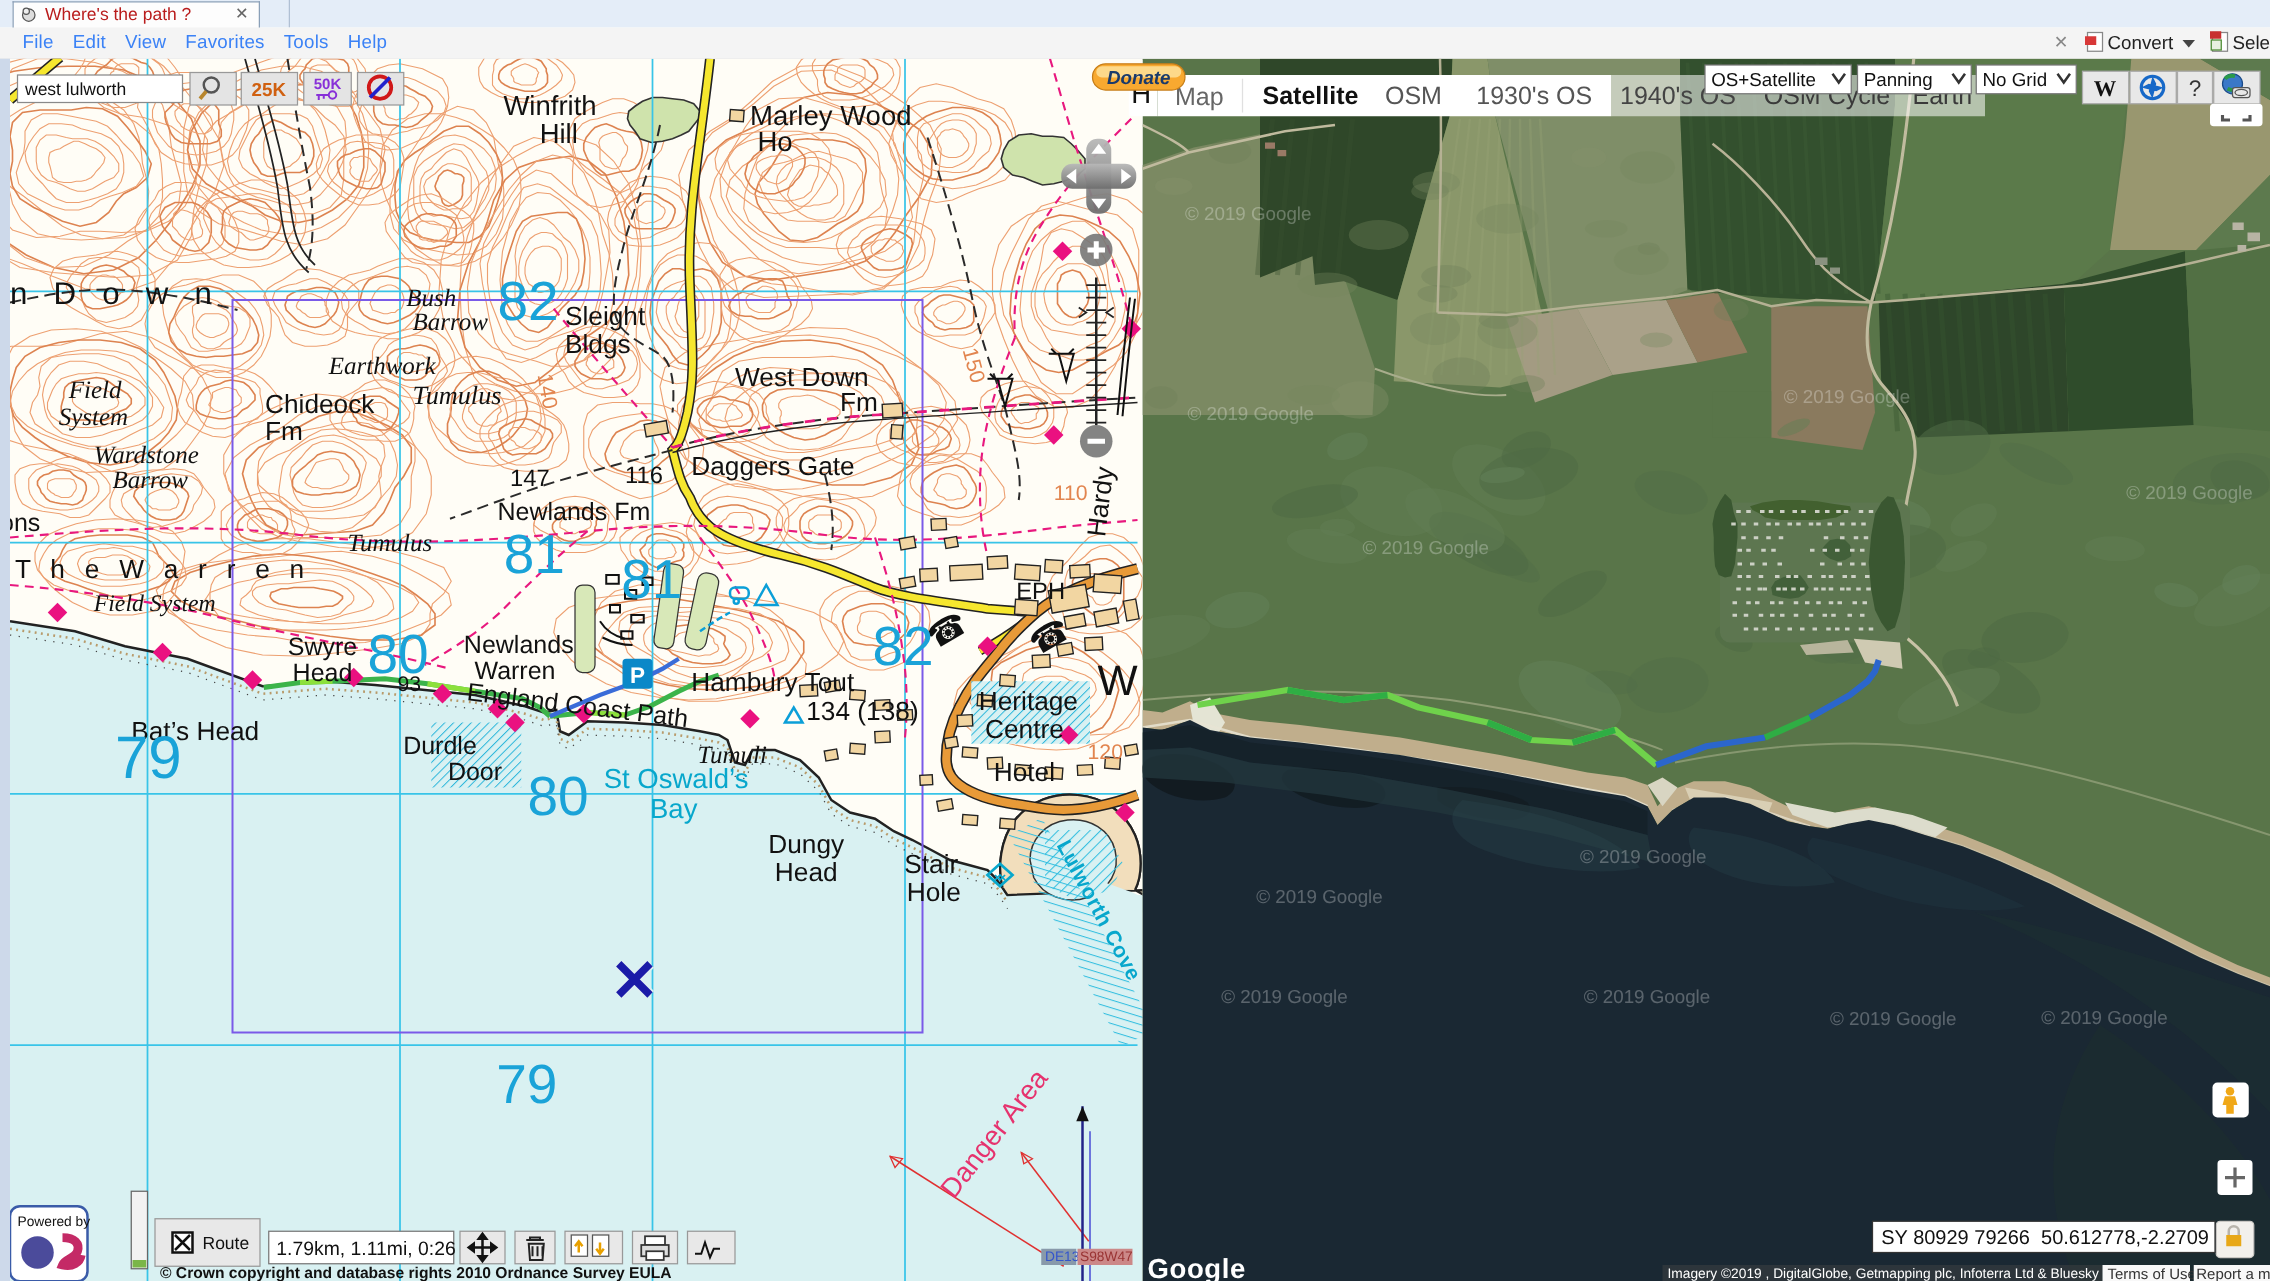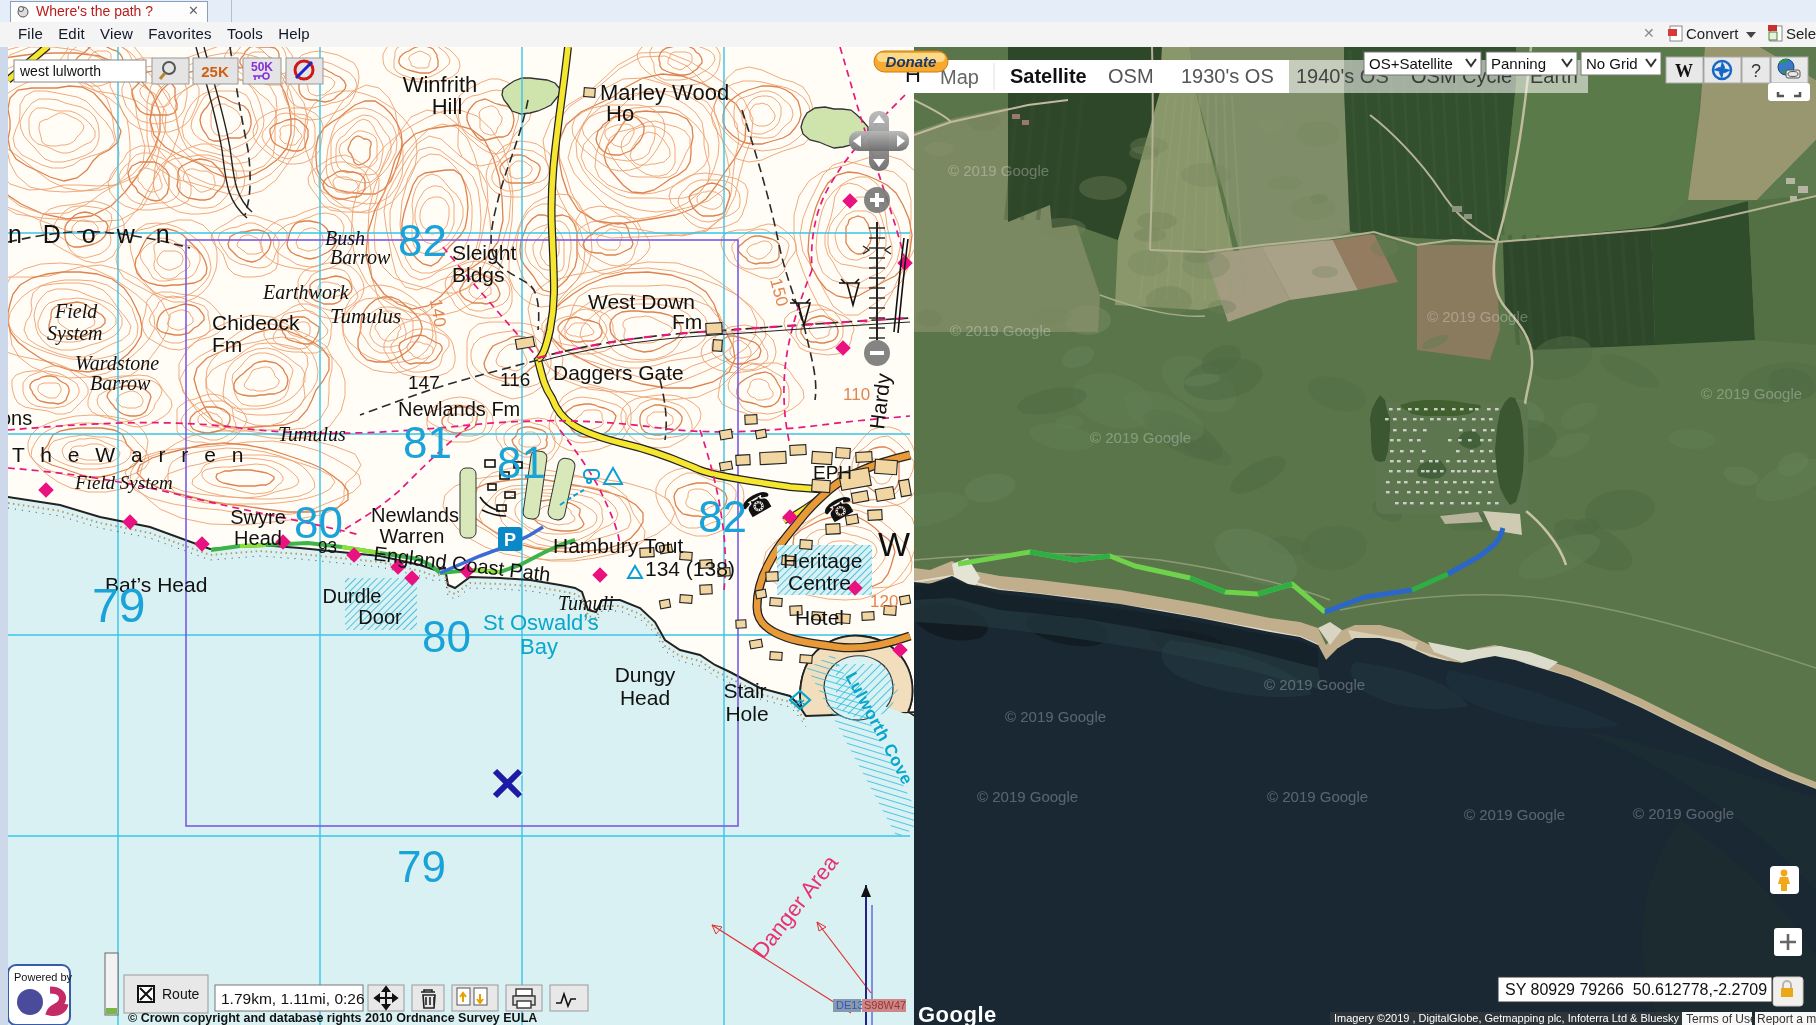--- a/index.html
+++ b/index.html
@@ -11,21 +11,21 @@
 <div class="abs" style="left:16px;top:4px;width:15px;height:15px;">
  <svg width="15" height="15">
       <circle cx="7" cy="8" r="5" fill="#ddd" stroke="#555"></circle>
       <circle cx="5" cy="5" r="2.5" fill="#eee" stroke="#555"></circle>
     </svg>
 </div>
 <div class="abs" style="left:36px;top:3px;font-size:14px;color:#b91c1c;">Where's the path ?</div>
 <div class="abs" style="left:188px;top:3px;font-size:13px;color:#666;">✕</div>
 <div class="abs" style="left:231px;top:0;width:1px;height:22px;background:#b0c0d4;"></div>
 <div class="abs" style="left:0;top:22px;width:1816px;height:25px;background:#f4f4f4;border-bottom:1px solid #d8d8d8;"></div>
-<div class="abs" style="left:18px;top:25px;font-size:15px;color:#0f172a;letter-spacing:0.2px;">File Edit View Favorites Tools Help</div>
+<div class="abs" style="left:18px;top:25px;font-size:15px;color:#3b82f6;letter-spacing:0.2px;">File Edit View Favorites Tools Help</div>
 <div class="abs" style="left:1643px;top:25px;font-size:14px;color:#888;">✕</div>
 <div class="abs" style="left:1668px;top:24px;width:148px;height:20px;font-size:15px;color:#701a75;">
  <svg width="148" height="20">
   <rect x="2" y="2" width="12" height="15" fill="#fff" stroke="#888"></rect>
       <rect x="0" y="5" width="9" height="7" fill="#d83838"></rect>
   <text x="18" y="15" font-size="15" fill="#222" font-family="'Liberation Sans', sans-serif">Convert</text>
   <path d="M78,8 l5,6 l5,-6" fill="#444"></path>
   <rect x="102" y="2" width="12" height="15" fill="#fff" stroke="#888"></rect>
       <rect x="100" y="1" width="9" height="6" fill="#c83030"></rect>
       <rect x="101" y="8" width="8" height="8" fill="#e8f0e0" stroke="#4a8a30"></rect>

